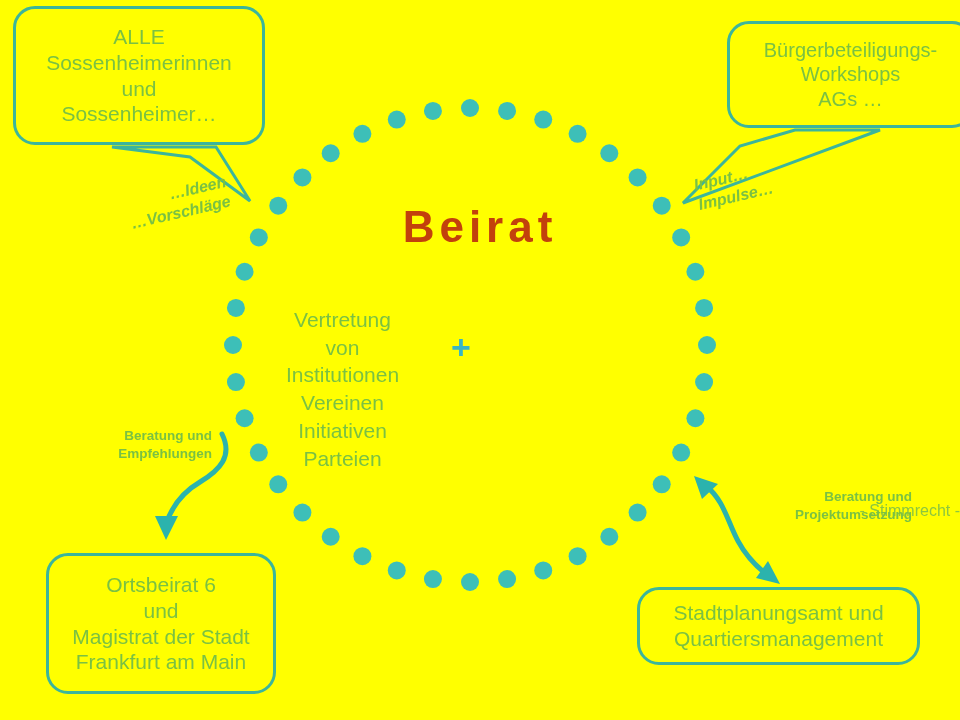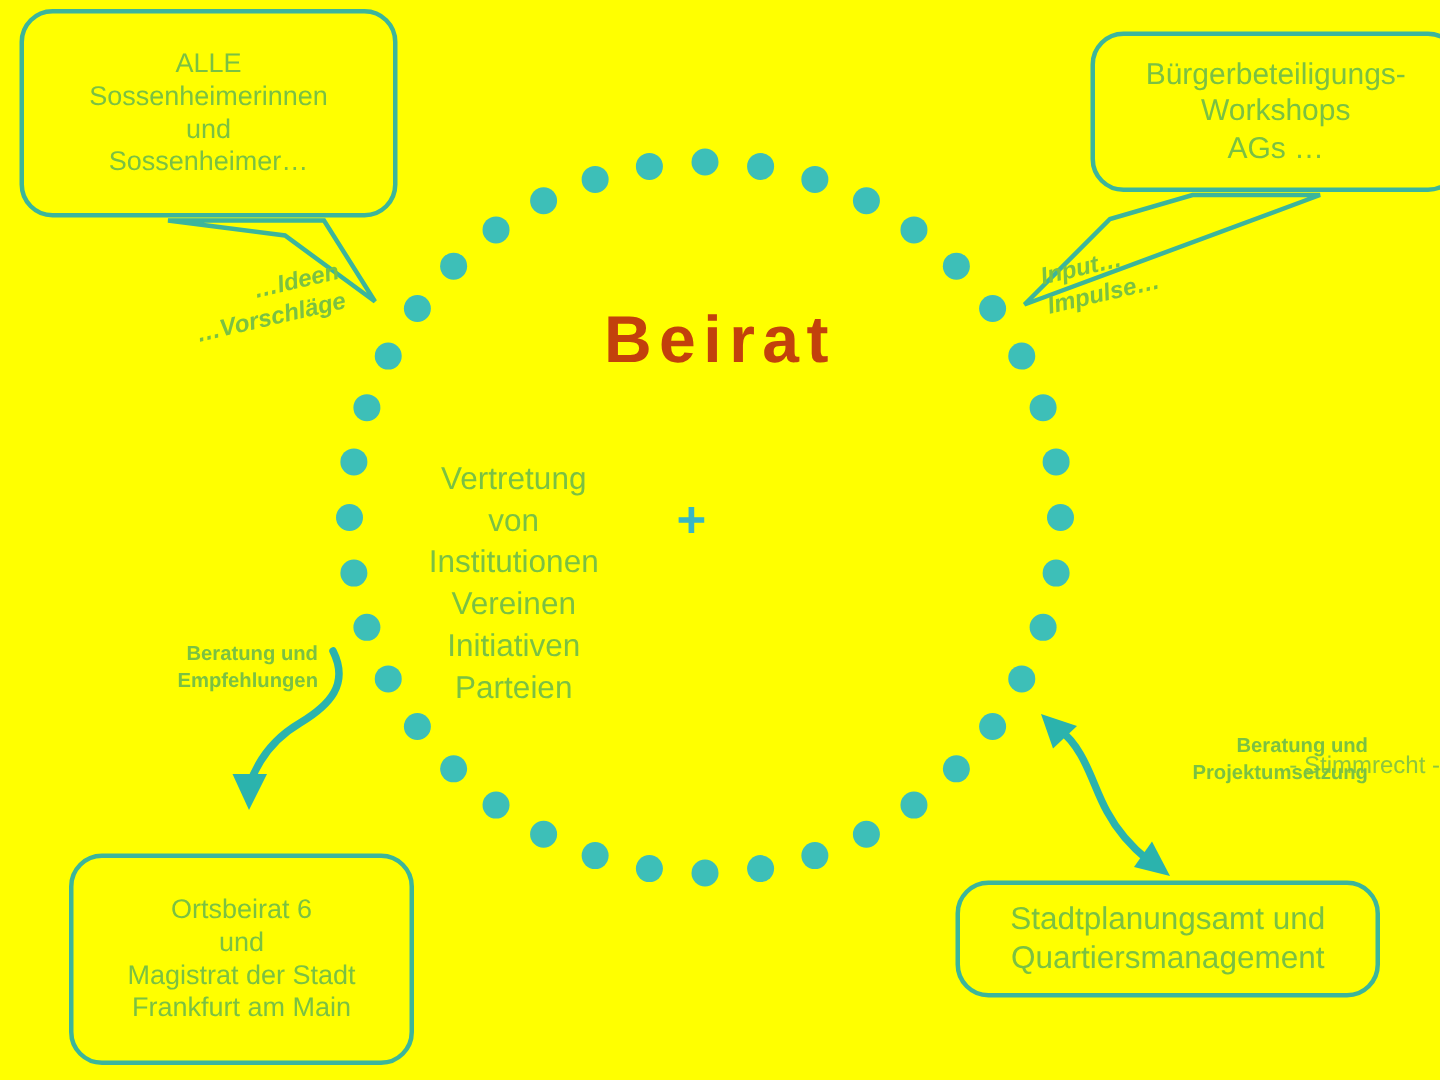--- a/index.html
+++ b/index.html
@@ -33,29 +33,29 @@
     background: transparent;
     display: flex;
     align-items: center;
     justify-content: center;
     text-align: center;
     color: #7ac143;
     z-index: 3;
   }
   .box .txt {
     color: #7ac143;
-    font-size: 18px;
+    font-size: 21px;
     line-height: 1.22;
     white-space: pre-line;
     padding: 0 10px;
   }
 
   #bubble-residents { left: 13px;  top: 6px;   width: 252px; height: 139px; }
   #bubble-workshops { left: 727px; top: 21px;  width: 247px; height: 107px; }
-  #box-ortsbeirat   { left: 46px;  top: 553px; width: 230px; height: 141px; margin-top: 16px; }
+  #box-ortsbeirat   { left: 46px;  top: 553px; width: 230px; height: 141px; }
   #box-stadtplanung { left: 637px; top: 587px; width: 283px; height: 78px;  }
 
   #bubble-workshops .txt { font-size: 20px; }
   #box-stadtplanung .txt { font-size: 21px; }
 
   
   #beirat-title {
     position: absolute;
     left: 0;
     top: 202px;

